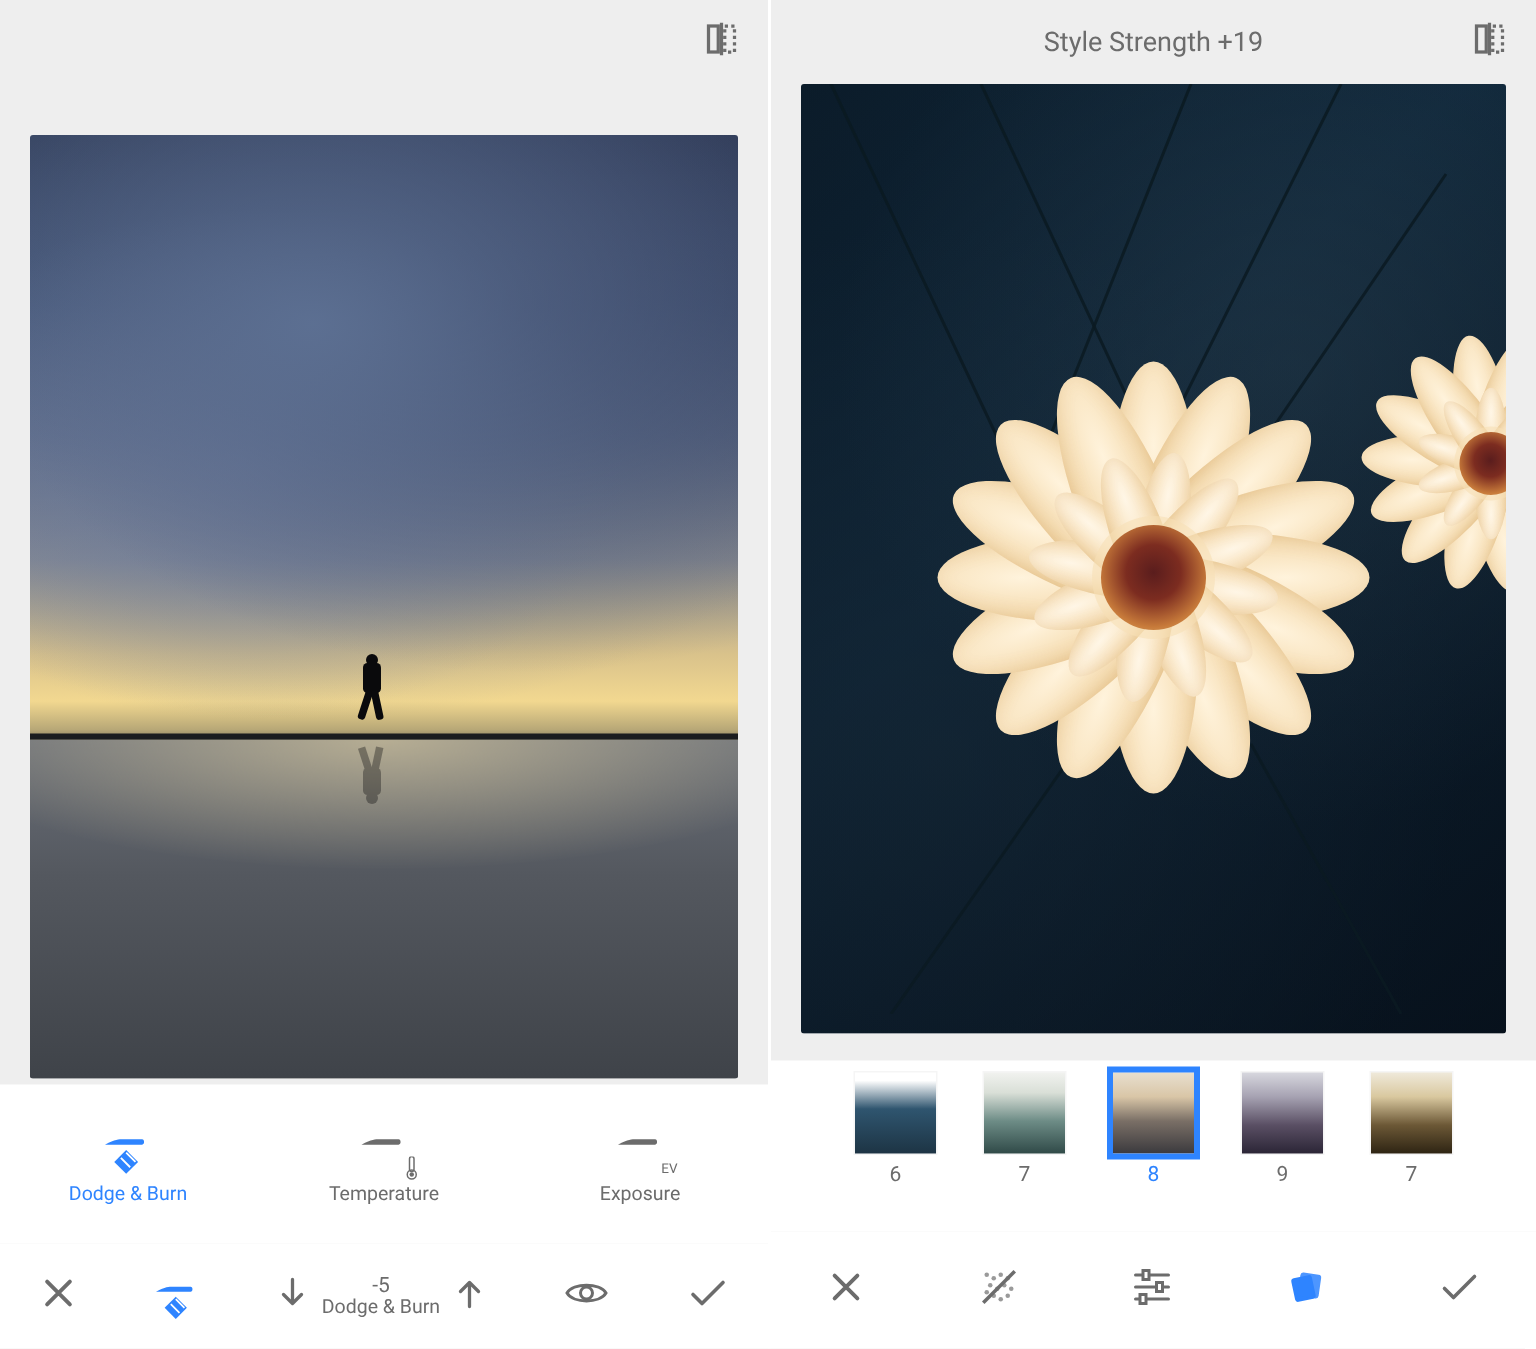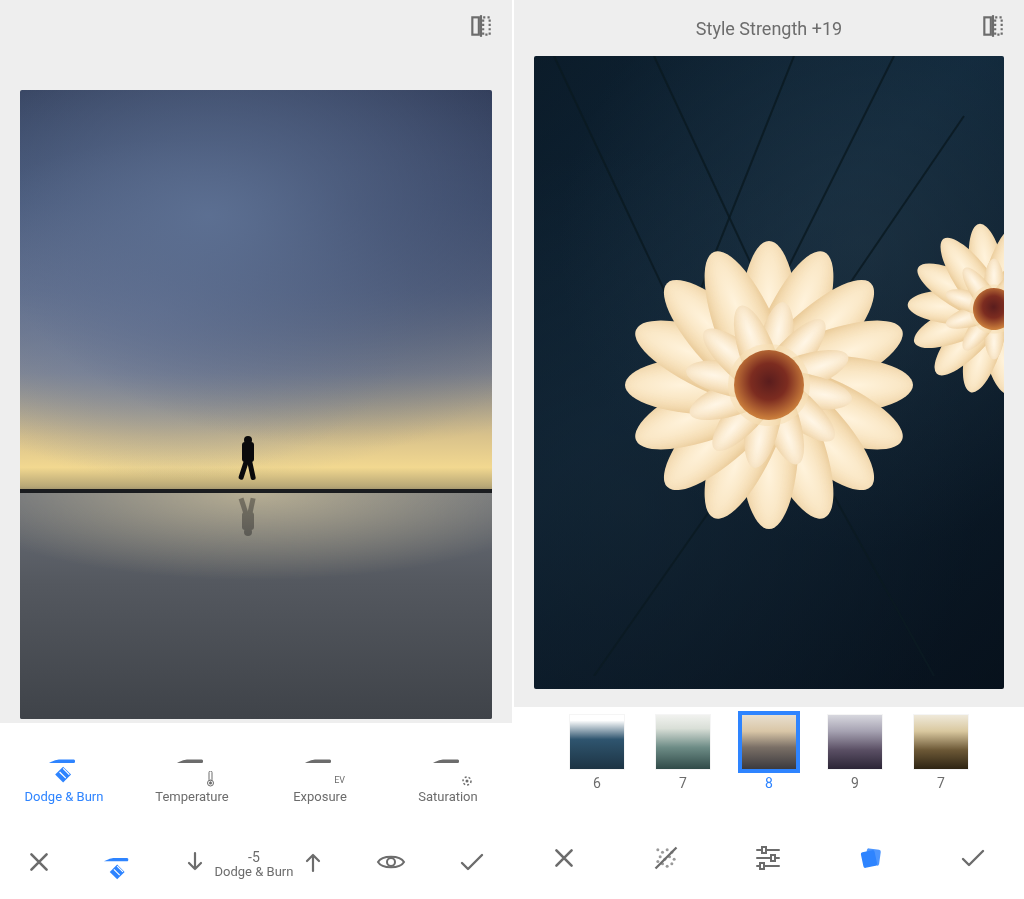--- a/index.html
+++ b/index.html
@@ -173,32 +173,20 @@
         <span class="lbl">Temperature</span>
       </div>
       <div class="brush-tool hit">
         <span style="position:relative">
           <svg class="brush-svg" width="30" height="30" viewBox="0 0 24 24">
             <path d="M3 20c2-6 3-7 5-9l7-7c1-1 3 1 2 2l-7 7c-2 2-3 3-7 7z" fill="#6c6c6c"></path>
           </svg>
           <span style="position:absolute;right:-10px;bottom:-2px;font-size:9px;color:#6c6c6c">EV</span>
         </span>
         <span class="lbl">Exposure</span>
-      </div>
-      <div class="brush-tool hit">
-        <span style="position:relative">
-          <svg class="brush-svg" width="30" height="30" viewBox="0 0 24 24">
-            <path d="M3 20c2-6 3-7 5-9l7-7c1-1 3 1 2 2l-7 7c-2 2-3 3-7 7z" fill="#6c6c6c"></path>
-          </svg>
-          <svg style="position:absolute;right:-12px;bottom:-6px" width="16" height="16" viewBox="0 0 16 16">
-            <circle cx="8" cy="8" r="4" fill="none" stroke="#6c6c6c" stroke-width="1.5" stroke-dasharray="2 2"></circle>
-            <circle cx="8" cy="8" r="1.5" fill="#6c6c6c"></circle>
-          </svg>
-        </span>
-        <span class="lbl">Saturation</span>
       </div>
     </div>
 
     <div class="action-bar">
       <span class="hit">
         <svg width="26" height="26" viewBox="0 0 24 24">
             <path d="M5 5l14 14M19 5L5 19" stroke="#6c6c6c" stroke-width="2.4" fill="none" stroke-linecap="round"></path>
           </svg>
       </span>
       <span class="hit">

